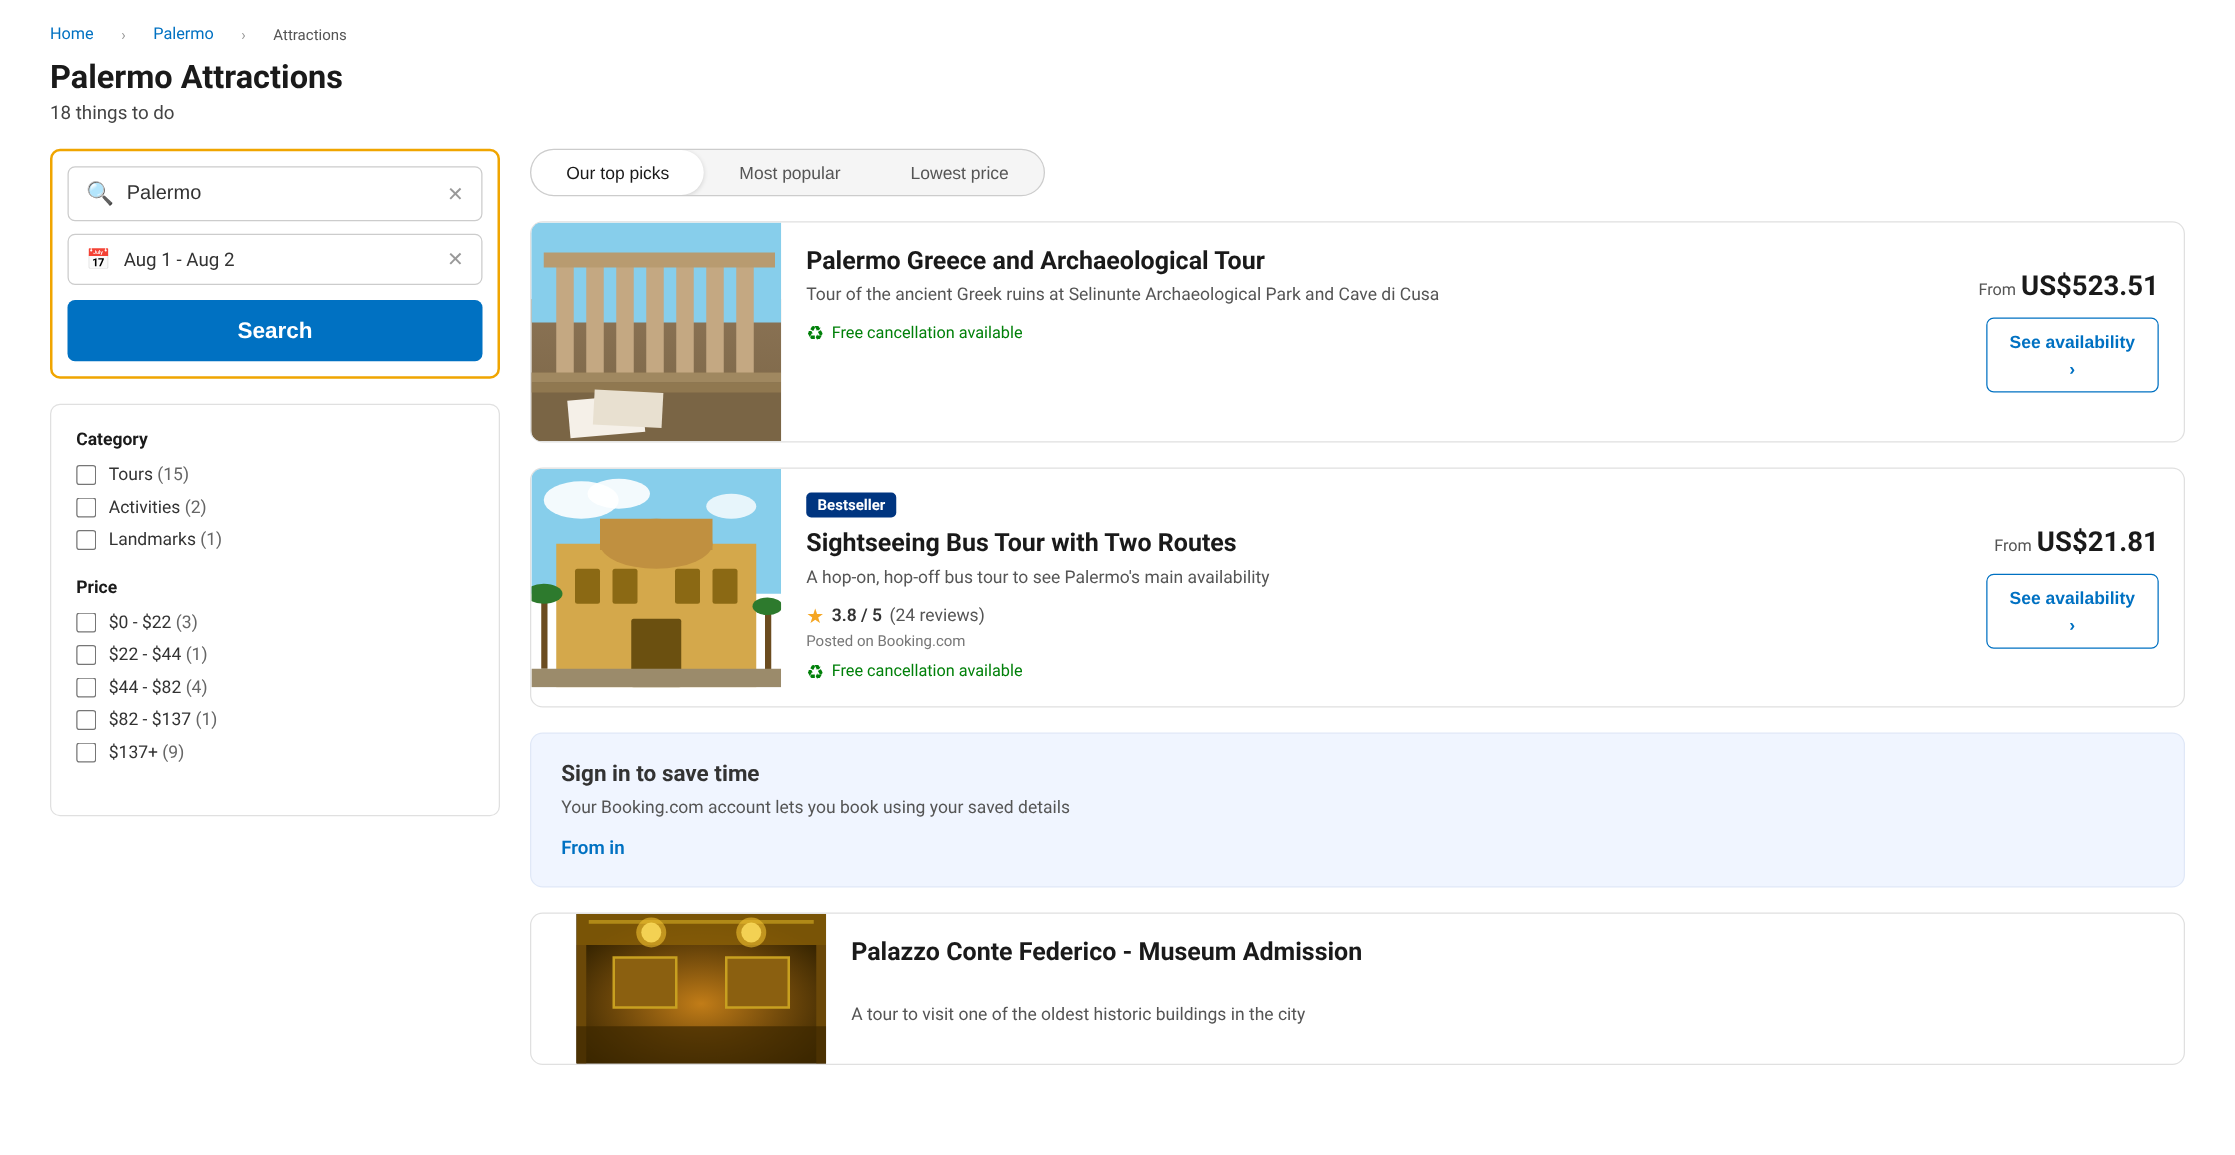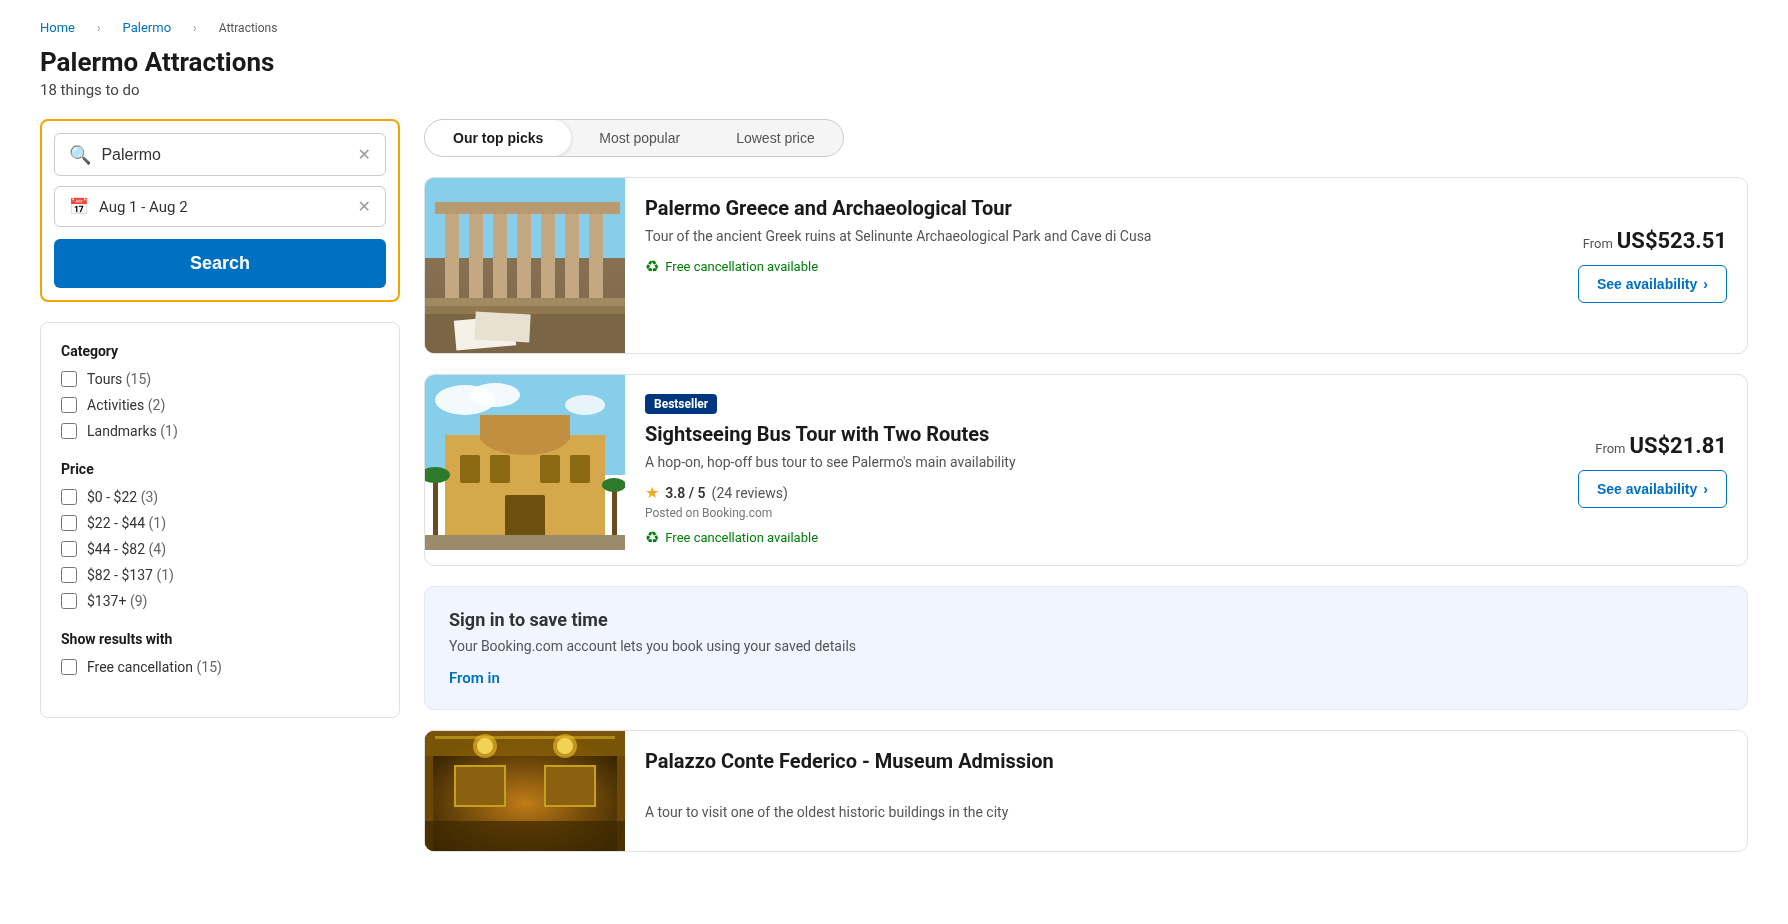--- a/index.html
+++ b/index.html
@@ -44,21 +44,21 @@
     
     .checkbox-item { display: flex; align-items: center; gap: 10px; margin-bottom: 10px; font-size: 14px; color: #333; }
     .checkbox-item input[type="checkbox"] { width: 16px; height: 16px; cursor: pointer; }
     
     
     .right-panel { flex: 1; }
     
     
     .sort-tabs { display: flex; gap: 0; margin-bottom: 20px; border: 1px solid #ccc; border-radius: 25px; overflow: hidden; background: #f5f5f5; width: fit-content; }
     .sort-tab { padding: 10px 28px; font-size: 14px; font-weight: 500; cursor: pointer; border: none; background: transparent; color: #555; white-space: nowrap; }
-    .sort-tab.active { background: #fff; border-radius: 25px; color: #1a1a1a; font-weight: 700; box-shadow: 0 1px 4px rgba(0,0,0,0.15); }
+    .sort-tab.active { background: #fff; border-radius: 25px; color: #1a1a1a; font-weight: 400; box-shadow: 0 1px 4px rgba(0,0,0,0.15); }
     
     
     .listing-card { background: #fff; border: 1px solid #e0e0e0; border-radius: 10px; margin-bottom: 20px; overflow: hidden; display: flex; align-items: stretch; }
     .card-image { width: 200px; flex-shrink: 0; overflow: hidden; }
     
     .card-body { flex: 1; padding: 18px 20px; display: flex; flex-direction: column; justify-content: space-between; }
     .card-top { }
     .card-title { font-size: 20px; font-weight: 700; color: #1a1a1a; margin-bottom: 6px; }
     .card-desc { font-size: 14px; color: #555; line-height: 1.5; margin-bottom: 10px; }
     .card-badge { display: inline-flex; align-items: center; gap: 6px; font-size: 13px; color: #008009; }
@@ -67,30 +67,30 @@
     
     .card-rating { display: flex; align-items: center; gap: 6px; font-size: 14px; margin-bottom: 4px; }
     .star-icon { color: #f5a623; font-size: 16px; }
     .rating-text { color: #333; font-weight: 600; }
     .review-count { color: #555; }
     .posted-on { font-size: 12px; color: #777; margin-bottom: 8px; }
     
     .card-right { padding: 18px 20px; display: flex; flex-direction: column; align-items: flex-end; justify-content: center; min-width: 180px; }
     .price-from { font-size: 13px; color: #555; }
     .price-amount { font-size: 22px; font-weight: 700; color: #1a1a1a; }
-    .avail-btn { margin-top: 12px; background: #fff; border: 1px solid #0071c2; color: #0071c2; border-radius: 6px; padding: 10px 18px; font-size: 14px; font-weight: 600; cursor: pointer; white-space: nowrap; display: flex; align-items: center; gap: 6px; }
+    .avail-btn { margin-top: 12px; background: #fff; border: 1px solid #0071c2; color: #0071c2; border-radius: 6px; padding: 10px 18px; font-size: 14px; font-weight: 600; cursor: pointer; white-space: nowrap; display: flex; align-items: center; gap: 6px; flex-direction: column; }
     
     
     .signin-card { background: #f0f5ff; border: 1px solid #e0e8f7; border-radius: 10px; padding: 22px 24px; margin-bottom: 20px; }
     .signin-title { font-size: 18px; font-weight: 700; margin-bottom: 8px; }
     .signin-desc { font-size: 14px; color: #555; margin-bottom: 14px; }
     .signin-link { color: #0071c2; font-size: 15px; font-weight: 600; text-decoration: none; cursor: pointer; }
     
     
-    .listing-card-partial { background: #fff; border: 1px solid #e0e0e0; border-radius: 10px; overflow: hidden; display: flex; align-items: stretch; }
+    .listing-card-partial { background: #fff; border: 1px solid #e0e0e0; border-radius: 10px; overflow: hidden; display: flex; align-items: stretch; padding-left: 36px; }
   </style>
 </head>
 <body>
 
 <div class="page-wrapper">
 
   <div class="breadcrumb">
     <a href="#">Home</a>
     <span>›</span>
     <a href="#">Palermo</a>
@@ -154,27 +154,20 @@
           <label class="checkbox-item">
             <input type="checkbox" style="">
             <span>$82 - $137 <span style="color:#666;">(1)</span></span>
           </label>
           <label class="checkbox-item">
             <input type="checkbox" style="">
             <span>$137+ <span style="color:#666;">(9)</span></span>
           </label>
         </div>
 
-        <div class="filter-section">
-          <div class="filter-section-title">Show results with</div>
-          <label class="checkbox-item">
-            <input type="checkbox" style="">
-            <span>Free cancellation <span style="color:#666;">(15)</span></span>
-          </label>
-        </div>
       </div>
     </div>
 
     <div class="right-panel">
 
       <div class="sort-tabs">
         <button class="sort-tab active">Our top picks</button>
         <button class="sort-tab">Most popular</button>
         <button class="sort-tab">Lowest price</button>
       </div>

